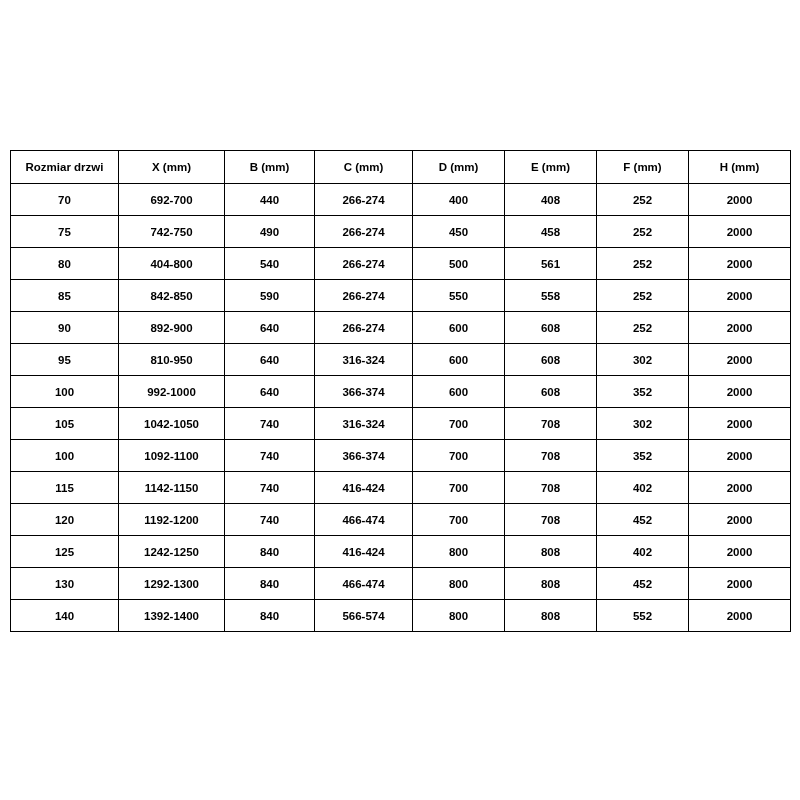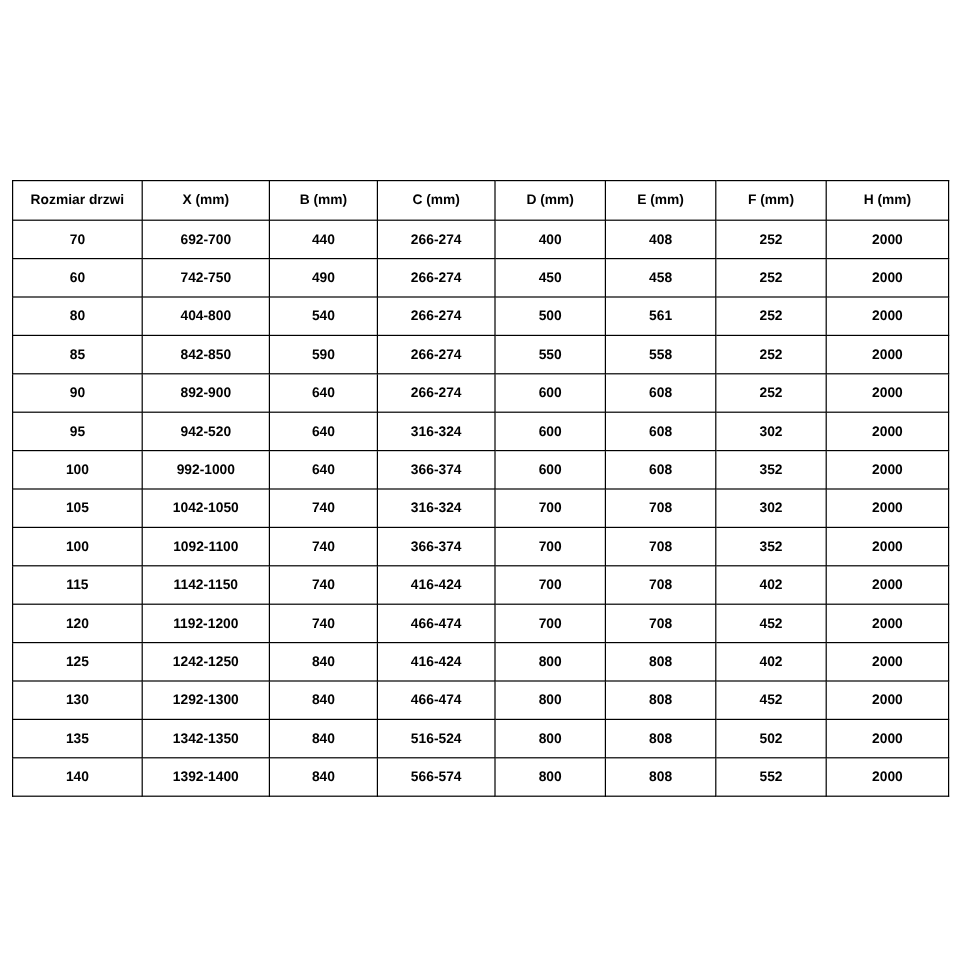--- a/index.html
+++ b/index.html
@@ -84,21 +84,21 @@
         <td>70</td>
         <td>692-700</td>
         <td>440</td>
         <td>266-274</td>
         <td>400</td>
         <td>408</td>
         <td>252</td>
         <td>2000</td>
       </tr>
       <tr>
-        <td>60</td>
+        <td>75</td>
         <td>742-750</td>
         <td>490</td>
         <td>266-274</td>
         <td>450</td>
         <td>458</td>
         <td>252</td>
         <td>2000</td>
       </tr>
       <tr>
         <td>80</td>
@@ -125,21 +125,21 @@
         <td>892-900</td>
         <td>640</td>
         <td>266-274</td>
         <td>600</td>
         <td>608</td>
         <td>252</td>
         <td>2000</td>
       </tr>
       <tr>
         <td>95</td>
-        <td>942-520</td>
+        <td>810-950</td>
         <td>640</td>
         <td>316-324</td>
         <td>600</td>
         <td>608</td>
         <td>302</td>
         <td>2000</td>
       </tr>
       <tr>
         <td>100</td>
         <td>992-1000</td>
@@ -204,30 +204,20 @@
         <td>130</td>
         <td>1292-1300</td>
         <td>840</td>
         <td>466-474</td>
         <td>800</td>
         <td>808</td>
         <td>452</td>
         <td>2000</td>
       </tr>
       <tr>
-        <td>135</td>
-        <td>1342-1350</td>
-        <td>840</td>
-        <td>516-524</td>
-        <td>800</td>
-        <td>808</td>
-        <td>502</td>
-        <td>2000</td>
-      </tr>
-      <tr>
         <td>140</td>
         <td>1392-1400</td>
         <td>840</td>
         <td>566-574</td>
         <td>800</td>
         <td>808</td>
         <td>552</td>
         <td>2000</td>
       </tr>
     </tbody>

